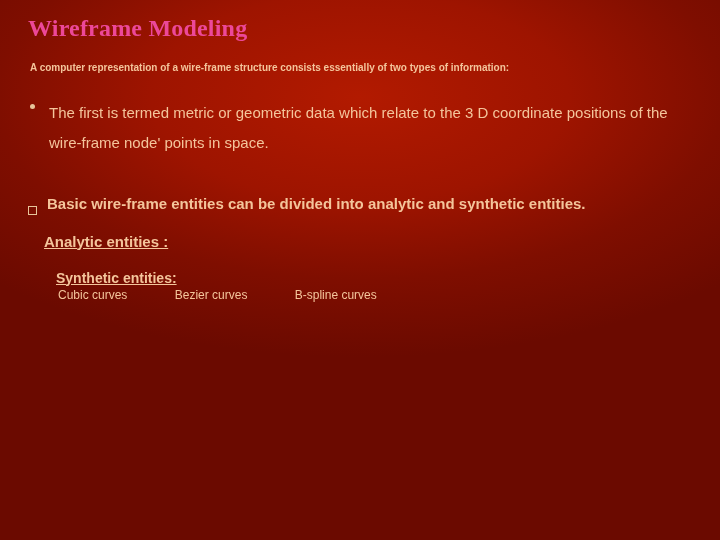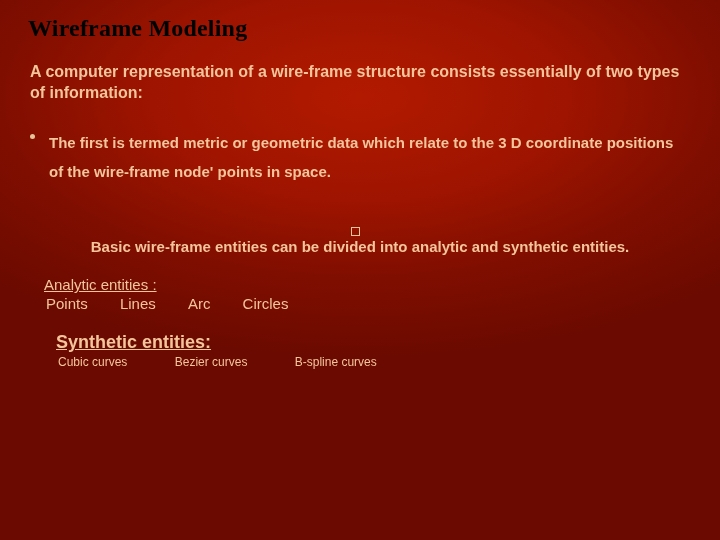--- a/index.html
+++ b/index.html
@@ -20,90 +20,89 @@
     width: 720px;
     height: 540px;
     box-sizing: border-box;
     padding: 14px 28px 20px 28px;
   }
   .title {
     font-family: "Times New Roman", Times, serif;
     font-weight: bold;
     font-size: 24px;
     line-height: 1.2;
-    color: #000000;
+    color: #ec4899;
     margin: 0 0 10px 0;
     letter-spacing: 0.2px;
   }
   .intro {
-    font-size: 16px;
+    font-size: 10px;
     font-weight: bold;
     line-height: 1.35;
     margin: 18px 2px 24px 2px;
   }
   .bullet-row {
     display: flex;
     align-items: flex-start;
     margin: 10px 0 0 2px;
   }
   .dot {
     flex: 0 0 auto;
     width: 5px;
     height: 5px;
     border-radius: 50%;
     background: #e7c49a;
     margin-top: 6px;
     margin-right: 14px;
   }
   .bullet-text {
     font-size: 15px;
-    font-weight: bold;
+    font-weight: normal;
     line-height: 1.95;
     padding-right: 4px;
   }
   .gap-small { height: 10px; }
   .gap-med   { height: 22px; }
   .bullet-sq-row {
     display: flex;
-    align-items: center;
+    align-items: flex-end;
     margin: 4px 0 0 0;
-    flex-direction: column;
   }
   .sq {
     flex: 0 0 auto;
     width: 9px;
     height: 9px;
     box-sizing: border-box;
     border: 1.5px solid #e7c49a;
     margin-top: 5px;
     margin-right: 10px;
   }
   .sq-text {
     font-size: 15px;
     font-weight: bold;
     line-height: 1.45;
   }
   .sub-head {
     font-size: 15px;
-    font-weight: normal;
+    font-weight: bold;
     text-decoration: underline;
     margin: 18px 0 2px 16px;
   }
   .sub-list {
     font-size: 15px;
     margin: 0 0 0 18px;
     word-spacing: 6px;
   }
   .sub-list .item {
     display: inline-block;
     margin-right: 22px;
     word-spacing: normal;
   }
   .sub-head2 {
-    font-size: 18px;
+    font-size: 14px;
     font-weight: bold;
     text-decoration: underline;
     margin: 20px 0 2px 28px;
   }
   .sub-list2 {
     font-size: 12px;
     margin: 0 0 0 30px;
   }
   .sub-list2 .item {
     display: inline-block;
@@ -128,26 +127,20 @@
 
 
   <div class="gap-med"></div>
 
   <div class="bullet-sq-row">
     <span class="sq"></span>
     <span class="sq-text">Basic wire-frame entities can be divided into analytic and synthetic entities.</span>
   </div>
 
   <div class="sub-head">Analytic entities :</div>
-  <div class="sub-list">
-    <span class="item">Points</span>
-    <span class="item">Lines</span>
-    <span class="item">Arc</span>
-    <span class="item">Circles</span>
-  </div>
 
   <div class="sub-head2">Synthetic entities:</div>
   <div class="sub-list2">
     <span class="item">Cubic curves</span>
     <span class="item">Bezier curves</span>
     <span class="item">B-spline curves</span>
   </div>
 
 </div>
 

